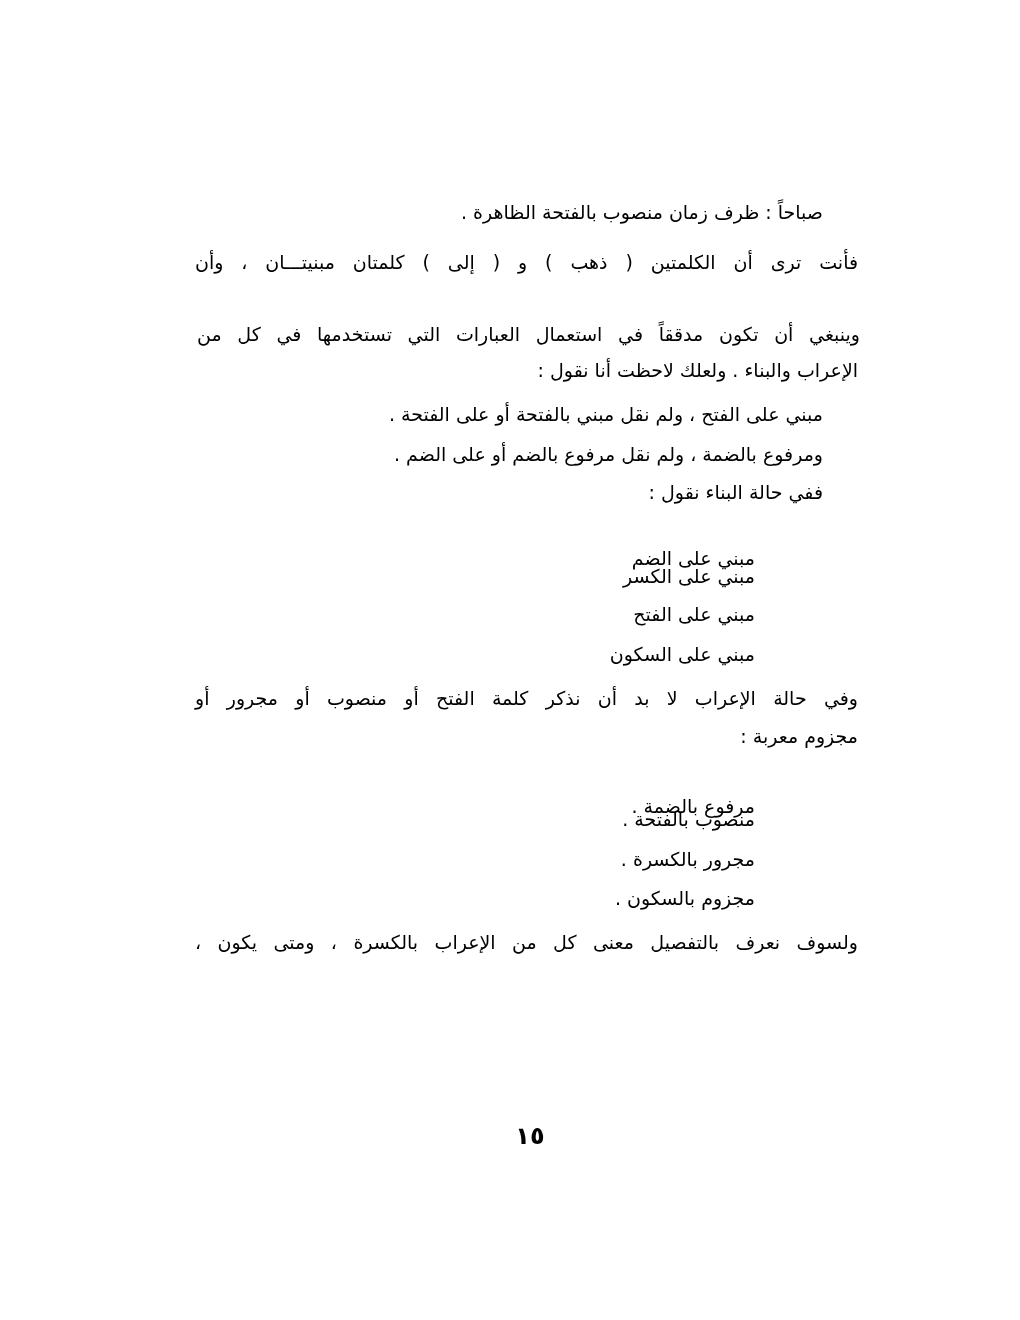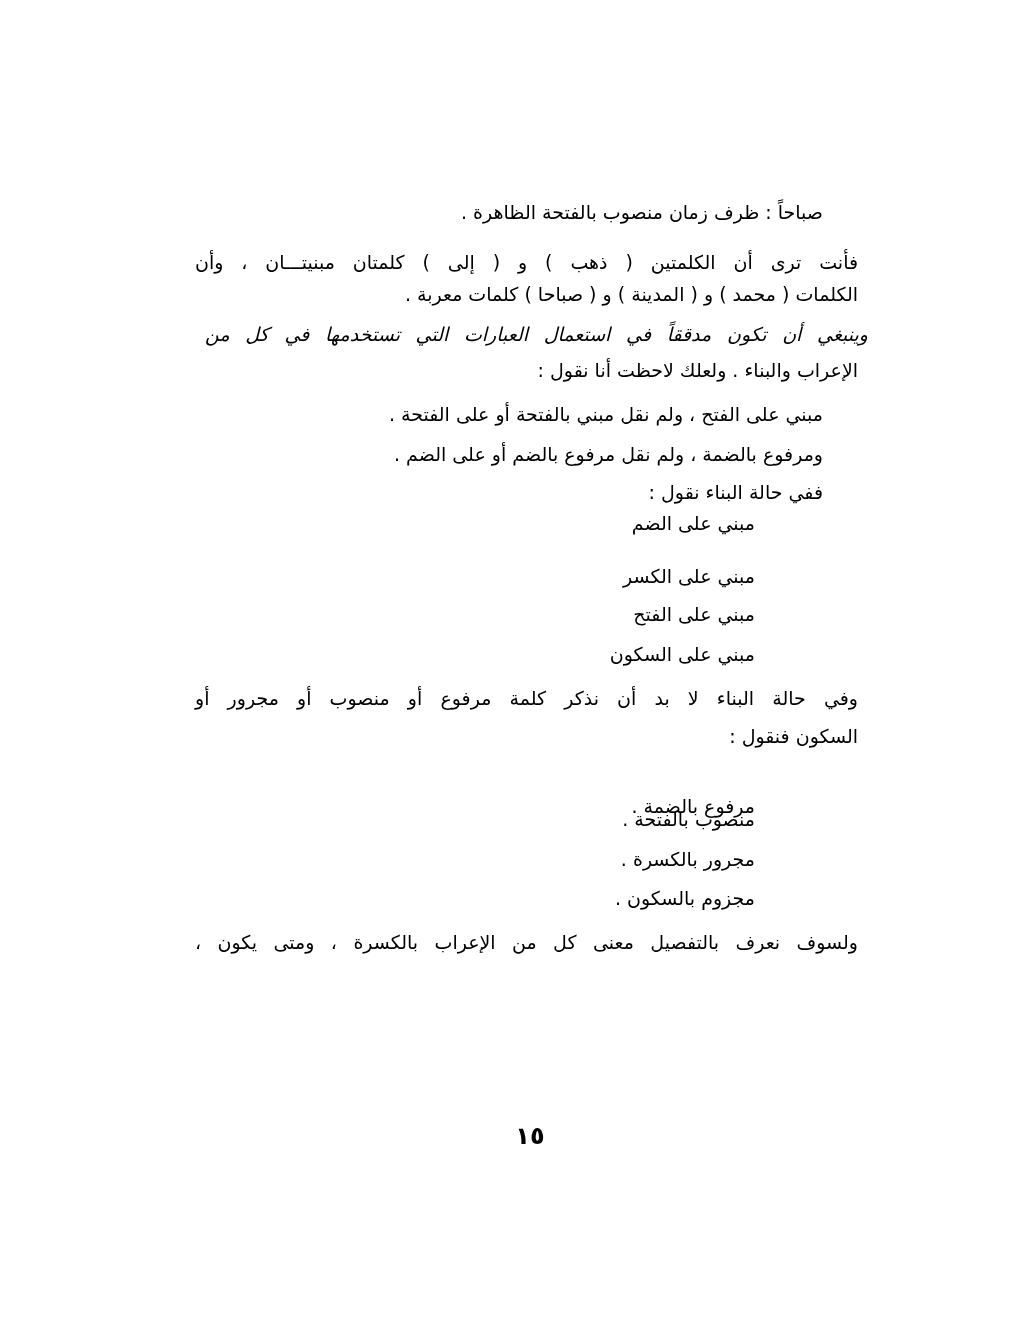--- a/index.html
+++ b/index.html
@@ -21,38 +21,37 @@
       font-size: 24px; font-weight: bold; direction: rtl;
     }
   </style>
 </head>
 <body>
 
 <div class="page">
 
   <div class="line indent" style="top:198px;">صباحاً : ظرف زمان منصوب بالفتحة الظاهرة .</div>
   <div class="line full justify" style="top:240px; right:162px; width:663px;margin-top:8px;">فأنت ترى أن الكلمتين ( ذهب ) و ( إلى ) كلمتان مبنيتـــان ، وأن</div>
-  <div class="line full" style="top:280px;">الكلمات ( محمد ) و ( المدينة ) و ( صباحا ) كلمات معربة .</div>
 
-  <div class="line full justify" style="top:320px; right:152px; width:663px;font-style:italic;">وينبغي أن تكون مدققاً في استعمال العبارات التي تستخدمها في كل من</div>
+  <div class="line full justify" style="top:320px; right:160px; width:663px;">وينبغي أن تكون مدققاً في استعمال العبارات التي تستخدمها في كل من</div>
   <div class="line full" style="top:356px;">الإعراب والبناء . ولعلك لاحظت أنا نقول :</div>
 
   <div class="line indent" style="top:400px;">مبني على الفتح ، ولم نقل مبني بالفتحة أو على الفتحة .</div>
   <div class="line indent" style="top:440px;">ومرفوع بالضمة ، ولم نقل مرفوع بالضم أو على الضم .</div>
   <div class="line indent" style="top:478px;">ففي حالة البناء نقول :</div>
 
   <div>
-    <div class="line list" style="top:509px;margin-left:12px;">مبني على الضم</div>
+    <div class="line list" style="top:544px;margin-left:12px;">مبني على الضم</div>
     <div class="line list" style="top:562px;">مبني على الكسر</div>
     <div class="line list" style="top:600px;">مبني على الفتح</div>
     <div class="line list" style="top:640px;margin-left:8px;">مبني على السكون</div>
   </div>
 
-  <div class="line full justify" style="top:684px; right:162px; width:663px;">وفي حالة البناء لا بد أن نذكر كلمة مرفوع أو منصوب أو مجرور أو</div>
-  <div class="line full" style="top:722px;">السكون فنقول :</div>
+  <div class="line full justify" style="top:684px; right:162px; width:663px;">وفي حالة الإعراب لا بد أن نذكر كلمة الفتح أو منصوب أو مجرور أو</div>
+  <div class="line full" style="top:722px;">مجزوم معربة :</div>
 
   <div>
     <div class="line list" style="top:792px;">مرفوع بالضمة .</div>
     <div class="line list" style="top:805px;">منصوب بالفتحة .</div>
     <div class="line list" style="top:845px;">مجرور بالكسرة .</div>
     <div class="line list" style="top:884px;">مجزوم بالسكون .</div>
   </div>
 
   <div class="line full justify" style="top:928px; right:162px; width:663px;">ولسوف نعرف بالتفصيل معنى كل من الإعراب بالكسرة ، ومتى يكون ،</div>
 

